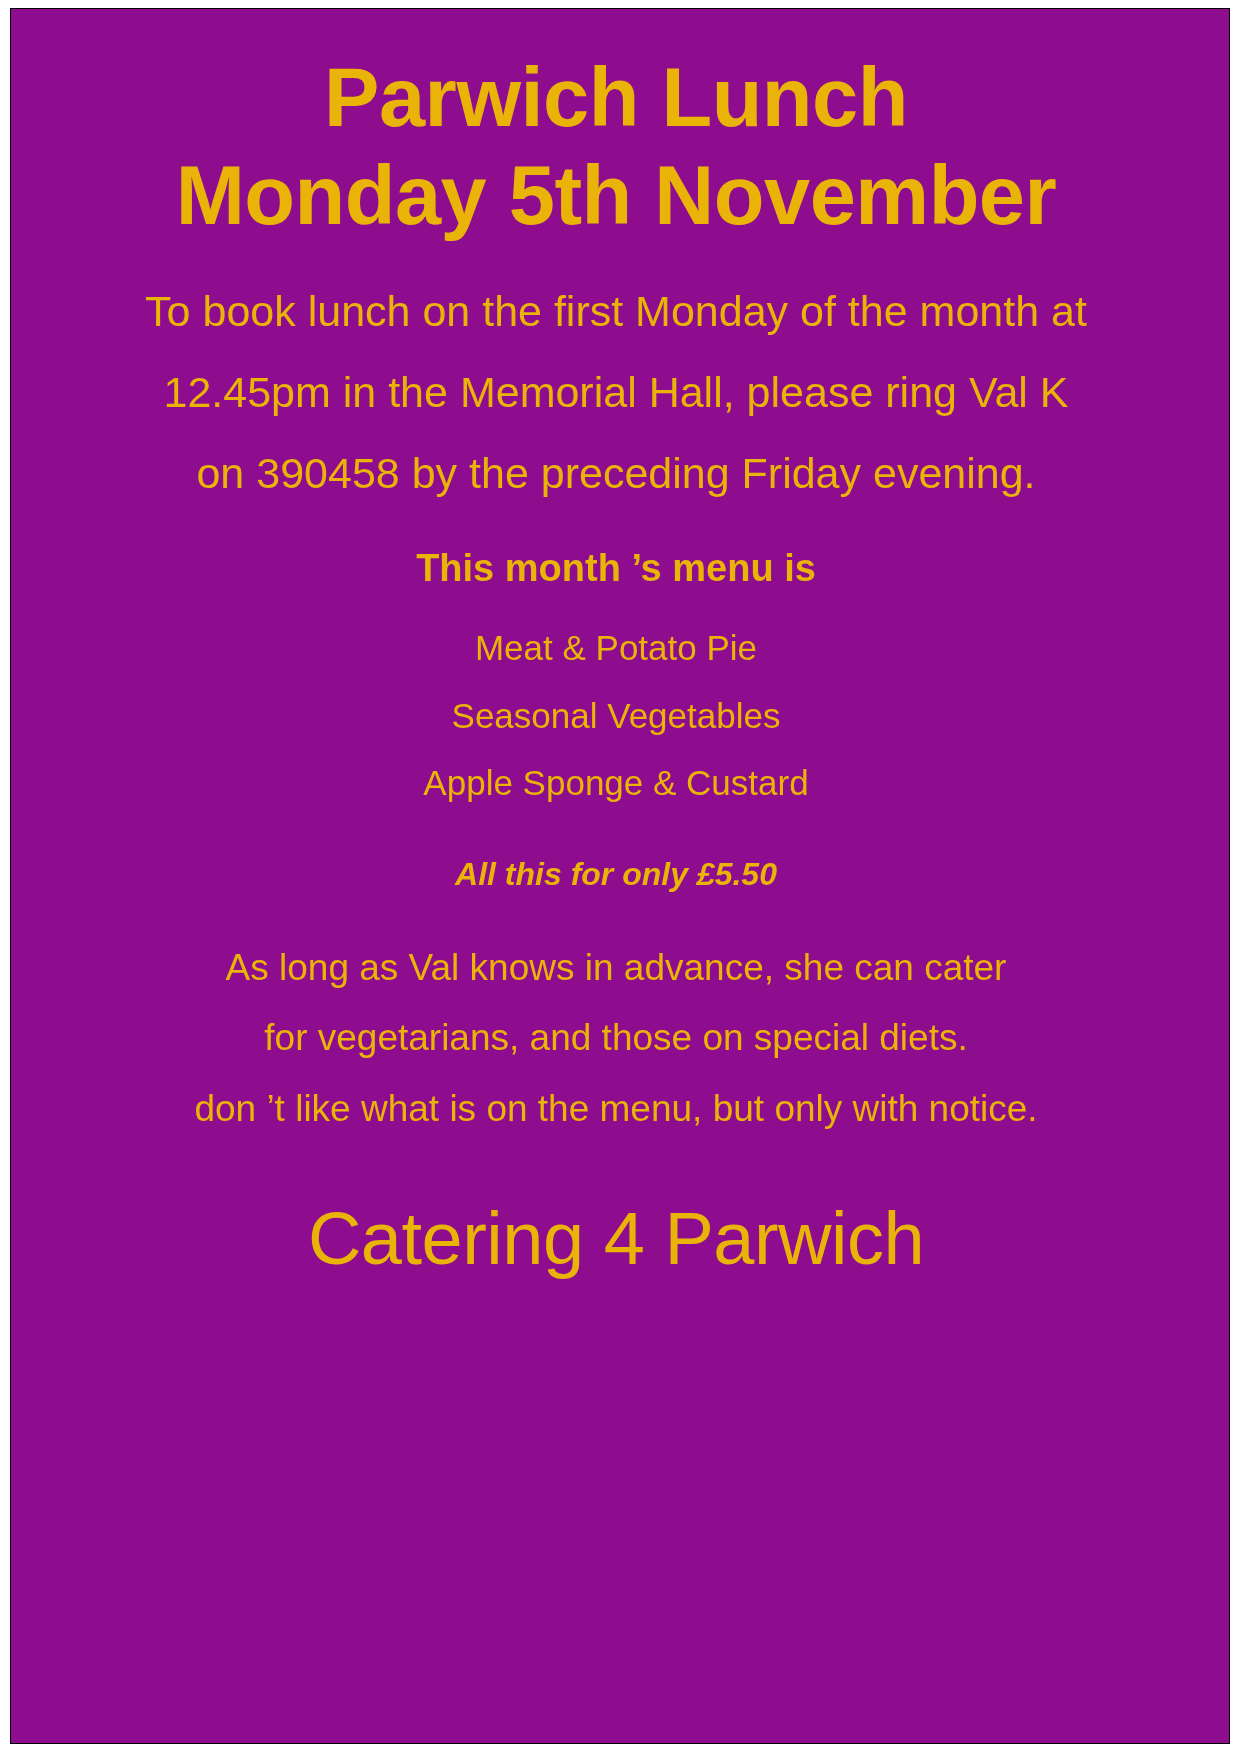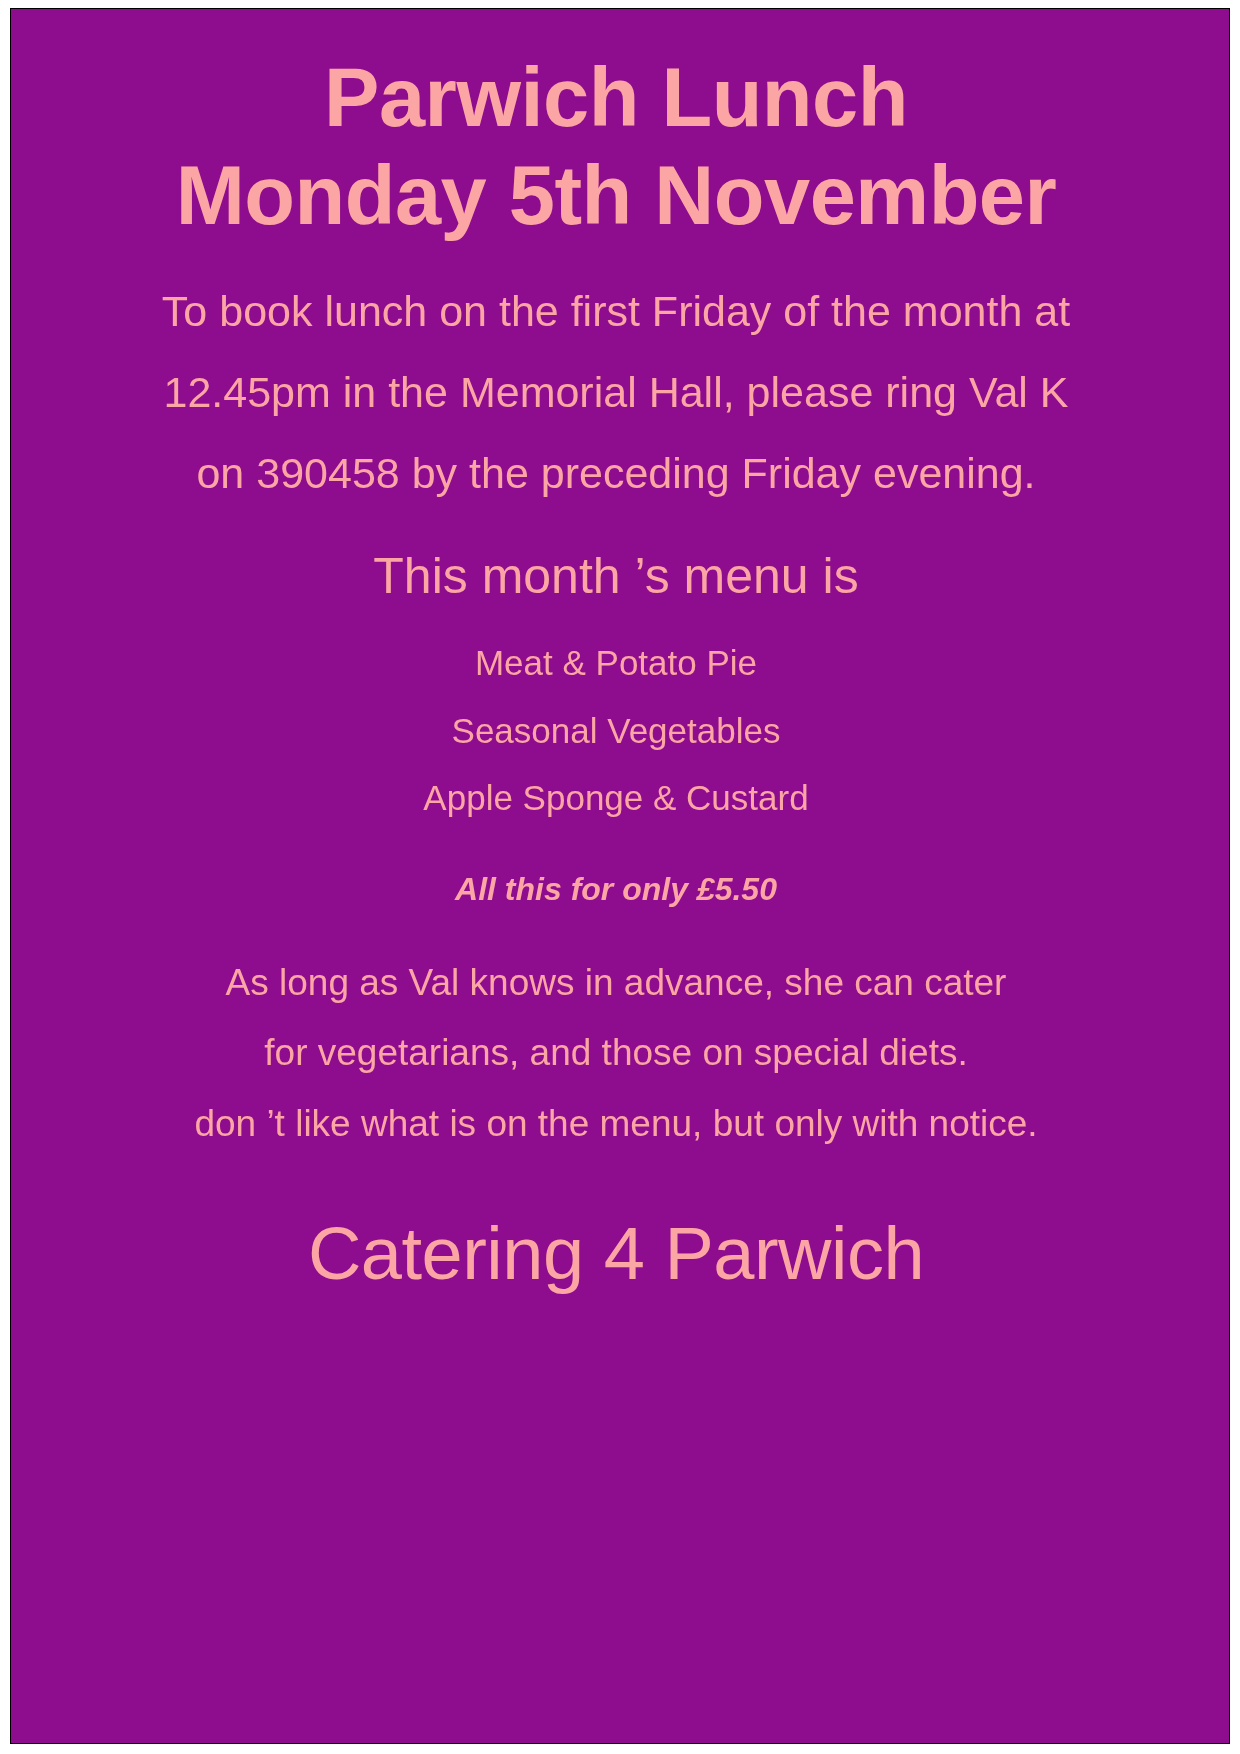--- a/index.html
+++ b/index.html
@@ -14,21 +14,21 @@
     padding: 8px 10px 10px 10px;
     background: #ffffff;
     font-family: "Liberation Sans", sans-serif;
   }
   .poster {
     width: 100%;
     height: 100%;
     box-sizing: border-box;
     background: #8e0d8e;
     border: 1px solid #000000;
-    color: #fca5a5;
+    color: #eab308;
     text-align: center;
     padding: 40px 38px 0 30px;
     display: block;
   }
   .title {
     font-size: 83px;
     font-weight: bold;
     line-height: 1.18;
     letter-spacing: -0.5px;
     margin: 0 0 26px 0;
@@ -39,22 +39,22 @@
   .intro {
     font-size: 43px;
     line-height: 1.88;
     margin: 0 0 34px 0;
     font-weight: normal;
   }
   .intro .line {
     display: block;
   }
   .menu-heading {
-    font-size: 50px;
-    font-weight: normal;
+    font-size: 38px;
+    font-weight: bold;
     margin: 0 0 24px 0;
   }
   .menu-list {
     margin: 0 0 40px 0;
   }
   .menu-item {
     font-size: 35px;
     line-height: 1.92;
     font-weight: normal;
   }
@@ -84,21 +84,21 @@
 
 <div class="page">
   <div class="poster">
 
     <h1 class="title">
       <span class="line">Parwich Lunch</span>
       <span class="line">Monday 5th November</span>
     </h1>
 
     <div class="intro">
-      <span class="line">To book lunch on the first Friday of the month at</span>
+      <span class="line">To book lunch on the first Monday of the month at</span>
       <span class="line">12.45pm in the Memorial Hall, please ring Val K</span>
       <span class="line">on 390458 by the preceding Friday evening.</span>
     </div>
 
     <div class="menu-heading">This month ’s menu is</div>
 
     <div class="menu-list">
       <div class="menu-item">Meat &amp; Potato Pie</div>
       <div class="menu-item">Seasonal Vegetables</div>
       <div class="menu-item">Apple Sponge &amp; Custard</div>

